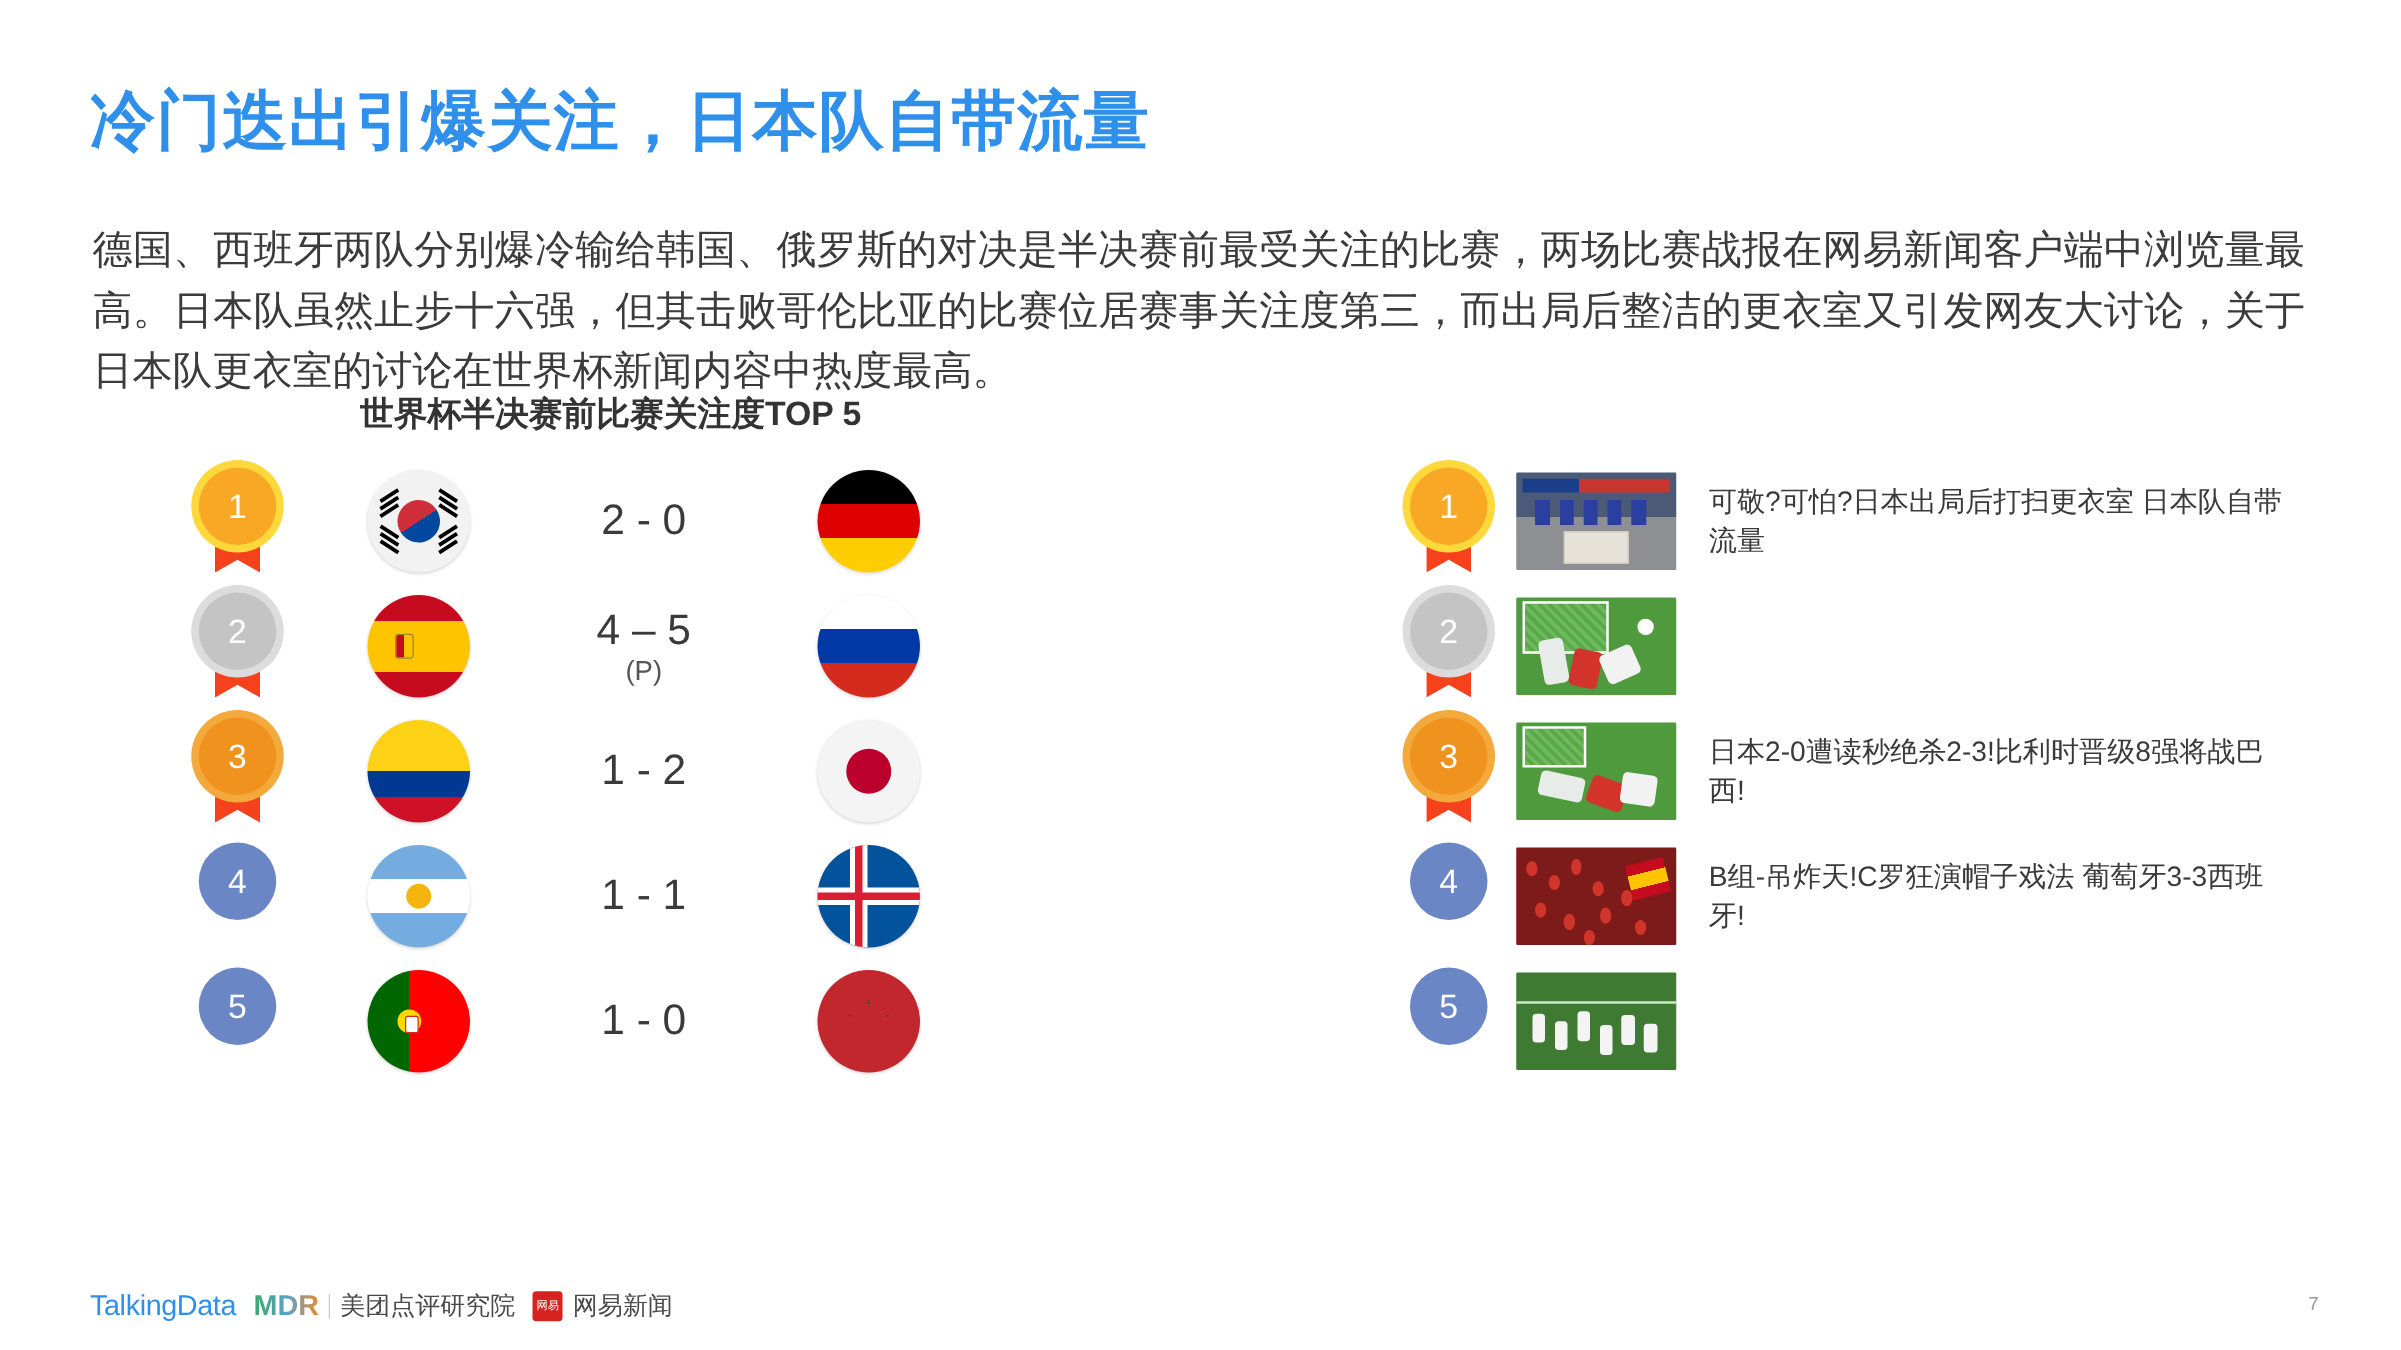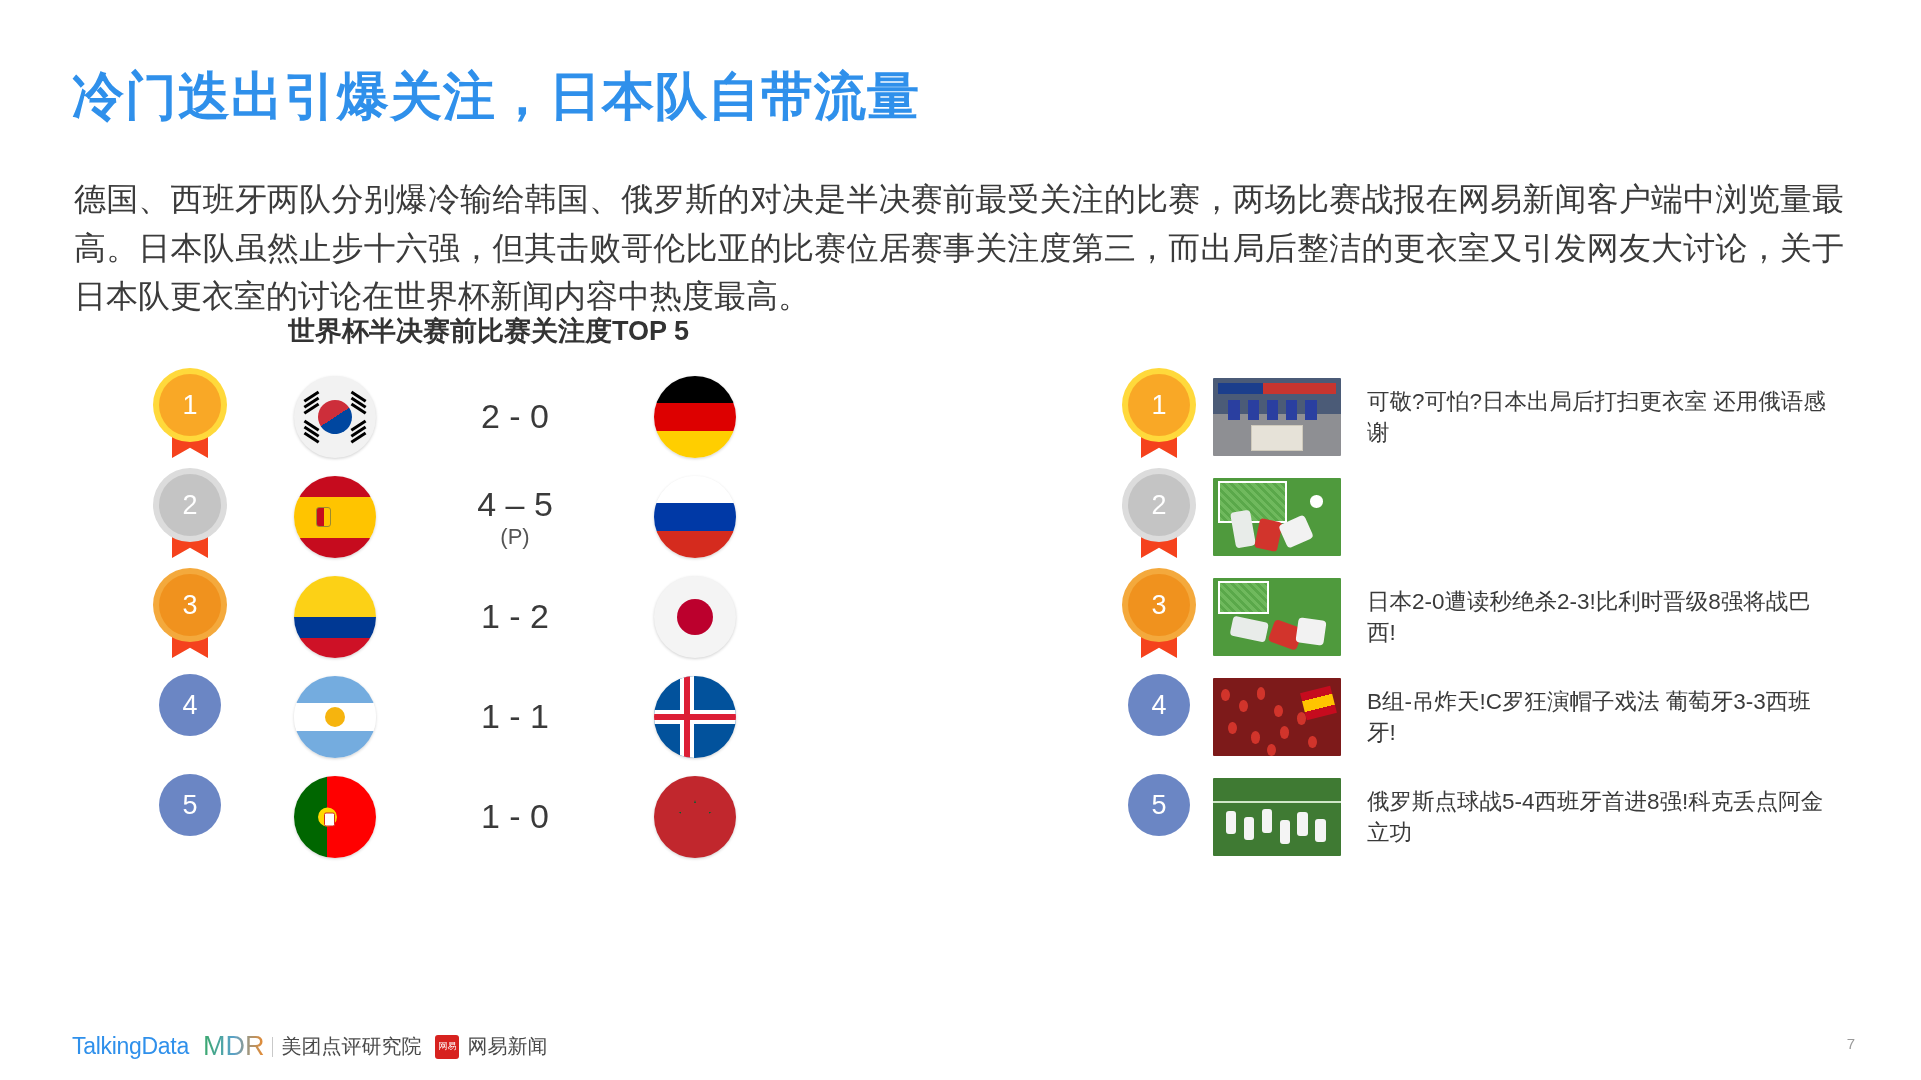--- a/index.html
+++ b/index.html
@@ -164,21 +164,21 @@
   .page-num {
     position: absolute; right: 66px; top: 1035px;
     font-size: 15px; color: #9a9a9a;
   }
   .logos {
     position: absolute; left: 72px; top: 1031px;
     display: flex; align-items: center; gap: 14px;
   }
   .logo-td { font-size: 23px; font-weight: 400; color: #2f90eb; letter-spacing: -.3px; }
   .logo-mdr { display: flex; align-items: center; gap: 8px; }
-  .logo-mdr .mark { font-size: 27px; font-weight: 400;
+  .logo-mdr .mark { font-size: 23px; font-weight: 700;
     background: linear-gradient(to right,#3aa86b,#5aa2c9,#e98a2f);
     -webkit-background-clip: text; background-clip: text; color: transparent; }
   .logo-mdr .sep { width: 1px; height: 20px; background: #c9c9c9; }
   .logo-mdr .cn { font-size: 20px; color: #4a4a4a; }
   .logo-netease { display: flex; align-items: center; gap: 8px; }
   .logo-netease .sq { width: 24px; height: 24px; background: #d7221f; border-radius: 3px;
     color:#fff; font-size: 9px; display:flex; align-items:center; justify-content:center; }
   .logo-netease .cn { font-size: 20px; color: #4a4a4a; }
 </style>
 </head>
@@ -330,21 +330,21 @@
       </div>
       <div class="thumb t-lockerroom">
         <div class="band"></div>
         <div class="seat" style="left:12%"></div>
           <div class="seat" style="left:27%"></div>
         <div class="seat" style="left:42%"></div>
           <div class="seat" style="left:57%"></div>
         <div class="seat" style="left:72%"></div>
         <div class="table"></div>
       </div>
-      <div class="headline">可敬?可怕?日本出局后打扫更衣室 还用俄语感谢</div>
+      <div class="headline">可敬?可怕?日本出局后打扫更衣室 日本队自带流量</div>
     </div>
 
     <div class="news-row">
       <div class="n-medal">
         <div class="medal silver">
           <div class="disc">2</div>
           <div class="ribbon"></div>
         </div>
       </div>
       <div class="thumb t-pitch">
@@ -404,21 +404,20 @@
       </div>
       <div class="thumb t-celebrate">
         <div class="line"></div>
         <div class="w" style="left:10%;top:42%"></div>
           <div class="w" style="left:24%;top:50%"></div>
         <div class="w" style="left:38%;top:40%"></div>
           <div class="w" style="left:52%;top:54%"></div>
         <div class="w" style="left:66%;top:44%"></div>
           <div class="w" style="left:80%;top:52%"></div>
       </div>
-      <div class="headline">俄罗斯点球战5-4西班牙首进8强!科克丢点阿金立功</div>
     </div>
 
   </div>
 
   <div class="page-num">7</div>
 
   <div class="logos">
     <div class="logo-td">TalkingData</div>
     <div class="logo-mdr">
       <span class="mark">MDR</span>

